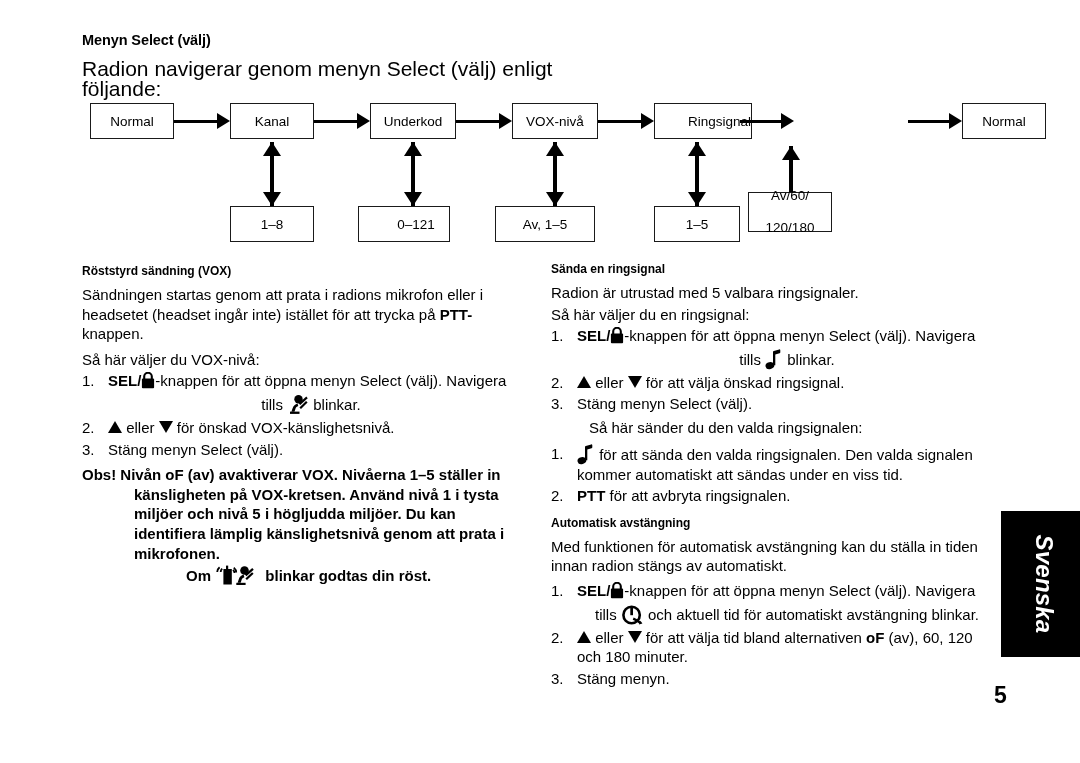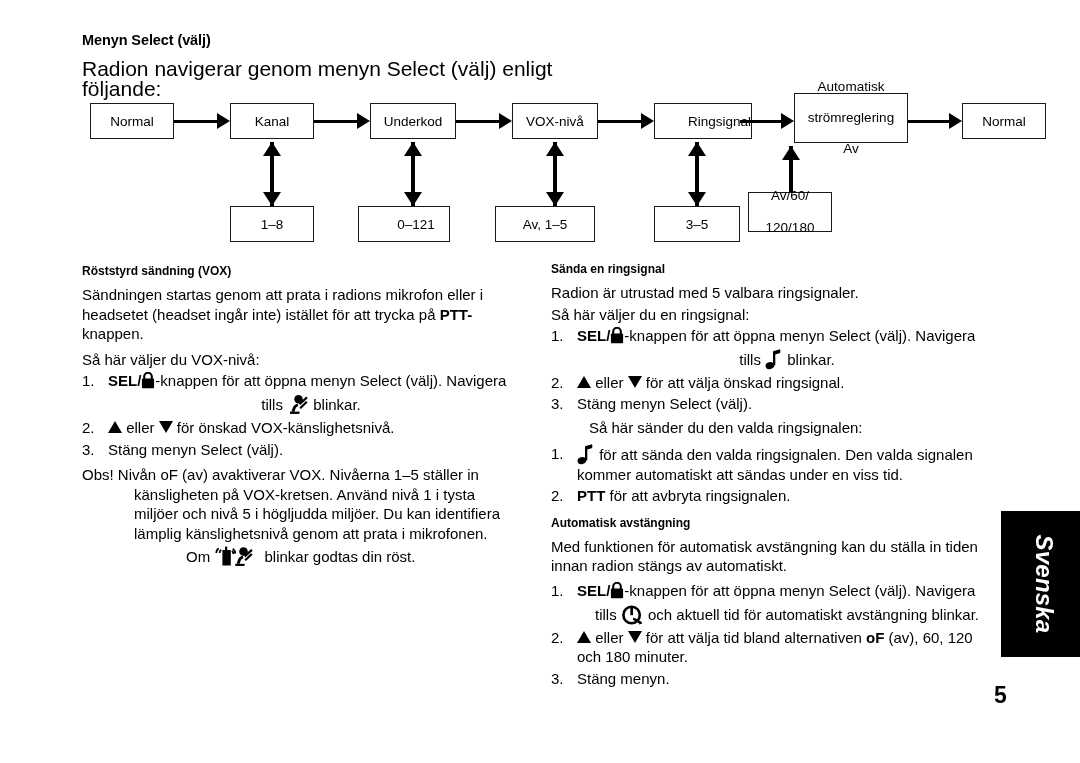--- a/index.html
+++ b/index.html
@@ -161,21 +161,21 @@
   .sub-line {
     display: block;
     margin-top: 3px;
     line-height: 22px;
     text-align: center;
   }
 
   
   .note {
     font-size: 15px;
-    font-weight: normal;
+    font-weight: bold;
     line-height: 19.6px;
     padding-left: 52px;
     text-indent: -52px;
     margin: 6px 0 0 0;
   }
   .note .hang {
     display: block;
     text-indent: 0;
     padding-left: 0;
     margin-top: 2px;
@@ -278,27 +278,20 @@
 
   <div class="fbox" style="left:564px; top:11px; width:98px; height:36px;padding-left:33px;">
     <span>Ringsignal</span>
   </div>
 
   <div class="hconn" style="left:650px; top:24px; width:54px;">
     <div class="line" style="width:43px;"></div>
       <div class="head"></div>
   </div>
 
-  <div class="fbox" style="left:704px; top:1px; width:114px; height:50px; line-height:15.5px;">
-    <span>
-      <span>Automatisk</span><br>
-      <span>strömreglering</span><br>
-      <span>Av</span>
-    </span>
-  </div>
 
   <div class="hconn" style="left:818px; top:24px; width:54px;">
     <div class="line" style="width:43px;"></div>
       <div class="head"></div>
   </div>
 
   <div class="fbox" style="left:872px; top:11px; width:84px; height:36px;">
     <span>Normal</span>
   </div>
 
@@ -331,21 +324,21 @@
   <div class="fbox" style="left:140px; top:114px; width:84px; height:36px;">
     <span>1–8</span>
   </div>
   <div class="fbox" style="left:268px; top:114px; width:92px; height:36px;padding-left:24px;">
     <span>0–121</span>
   </div>
   <div class="fbox" style="left:405px; top:114px; width:100px; height:36px;">
     <span>Av, 1–5</span>
   </div>
   <div class="fbox" style="left:564px; top:114px; width:86px; height:36px;">
-    <span>3–5</span>
+    <span>1–5</span>
   </div>
   <div class="fbox" style="left:658px; top:100px; width:84px; height:40px; line-height:16px;">
     <span>
       <span>Av/60/</span><br>
       <span>120/180</span>
     </span>
   </div>
 </div>
 
 <div id="col-left">

